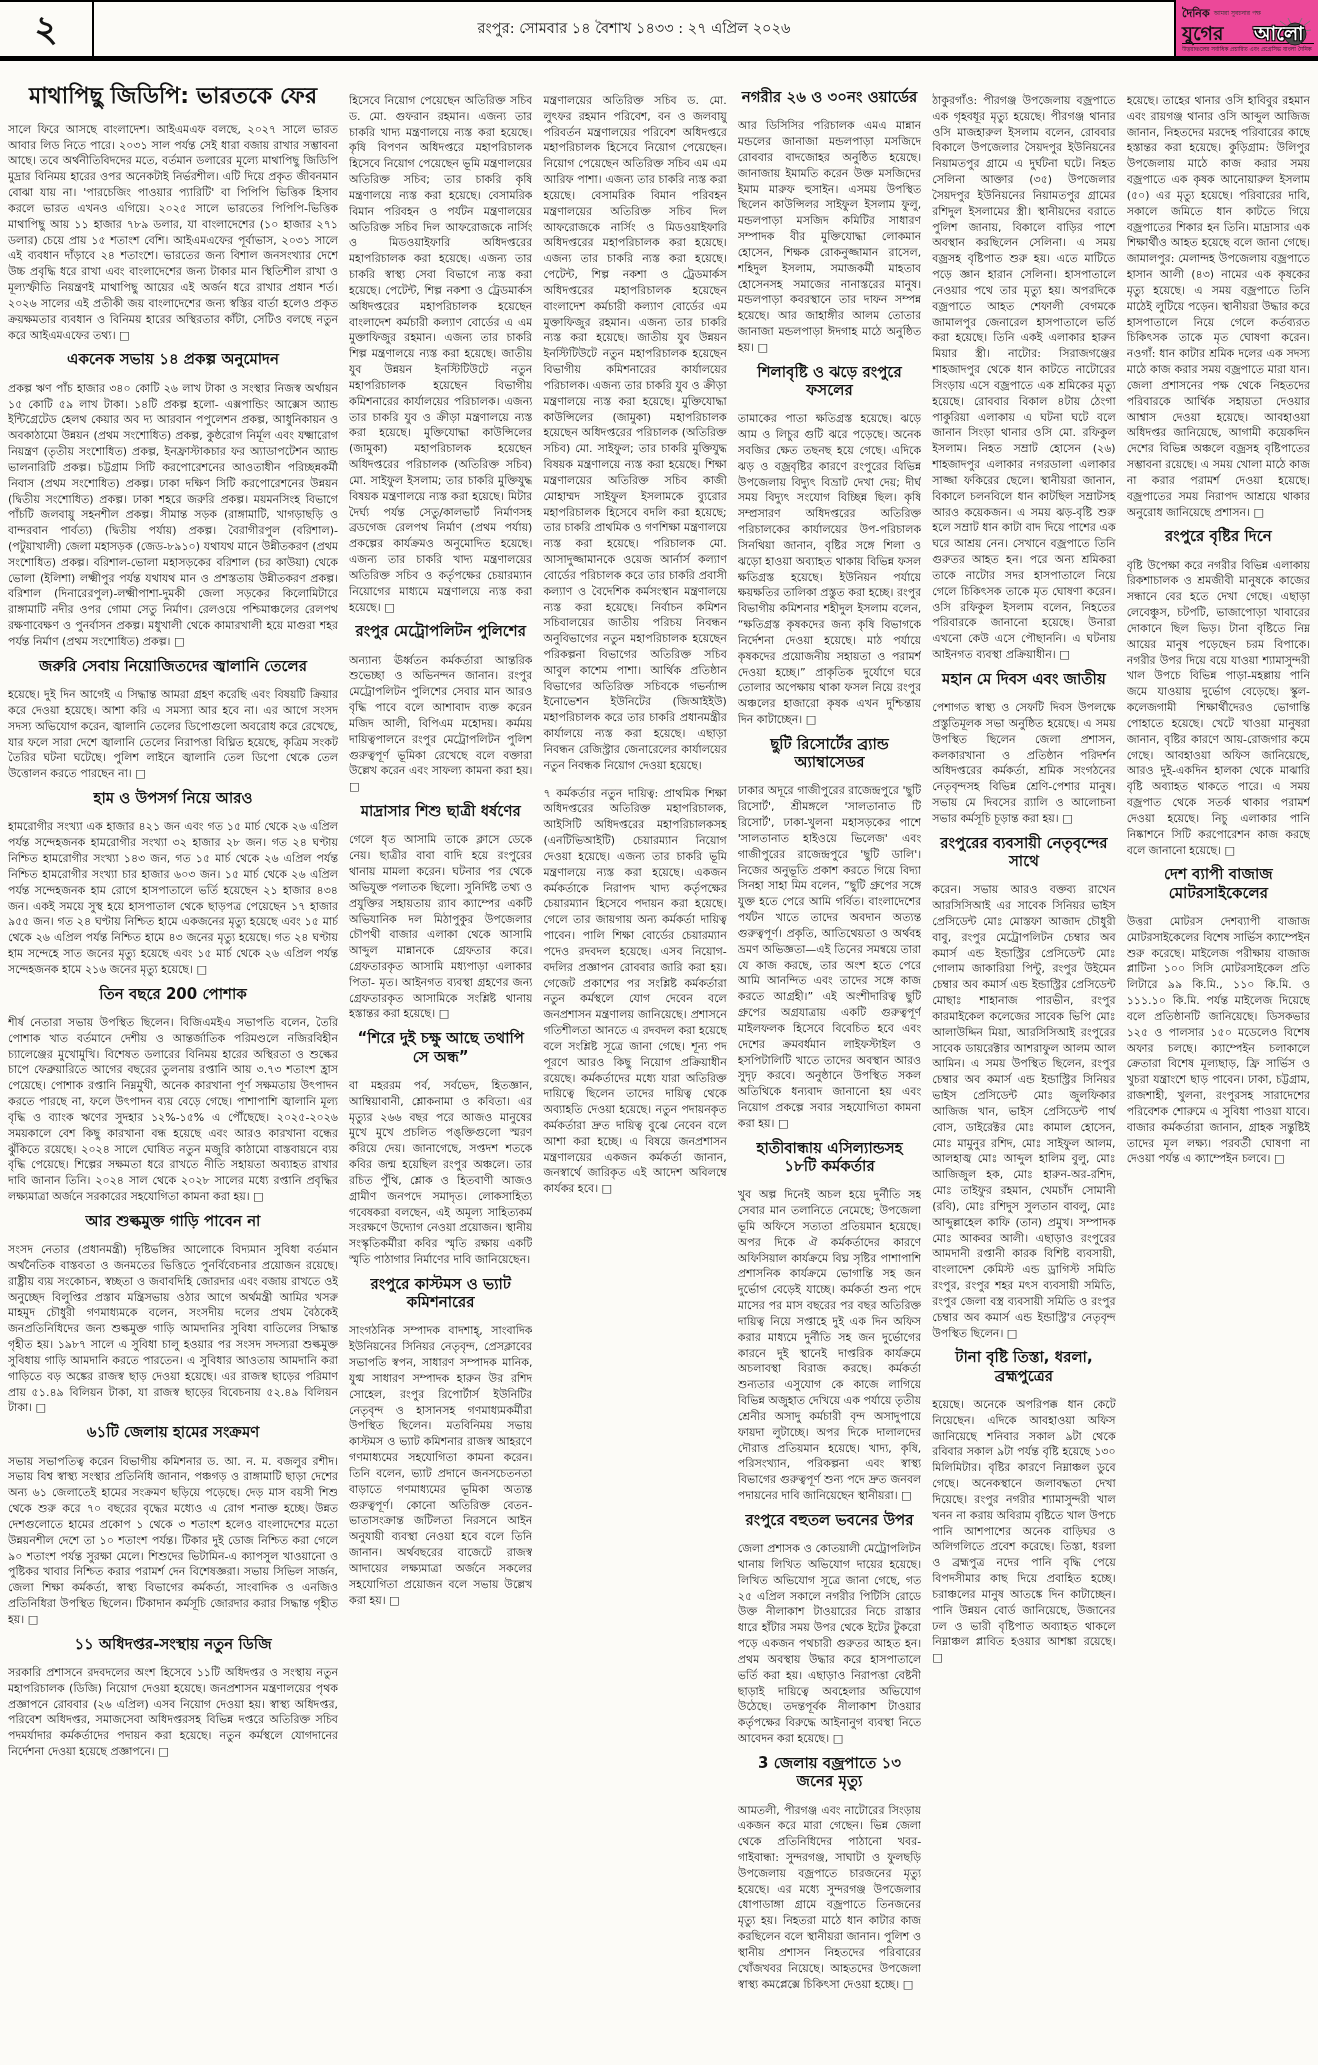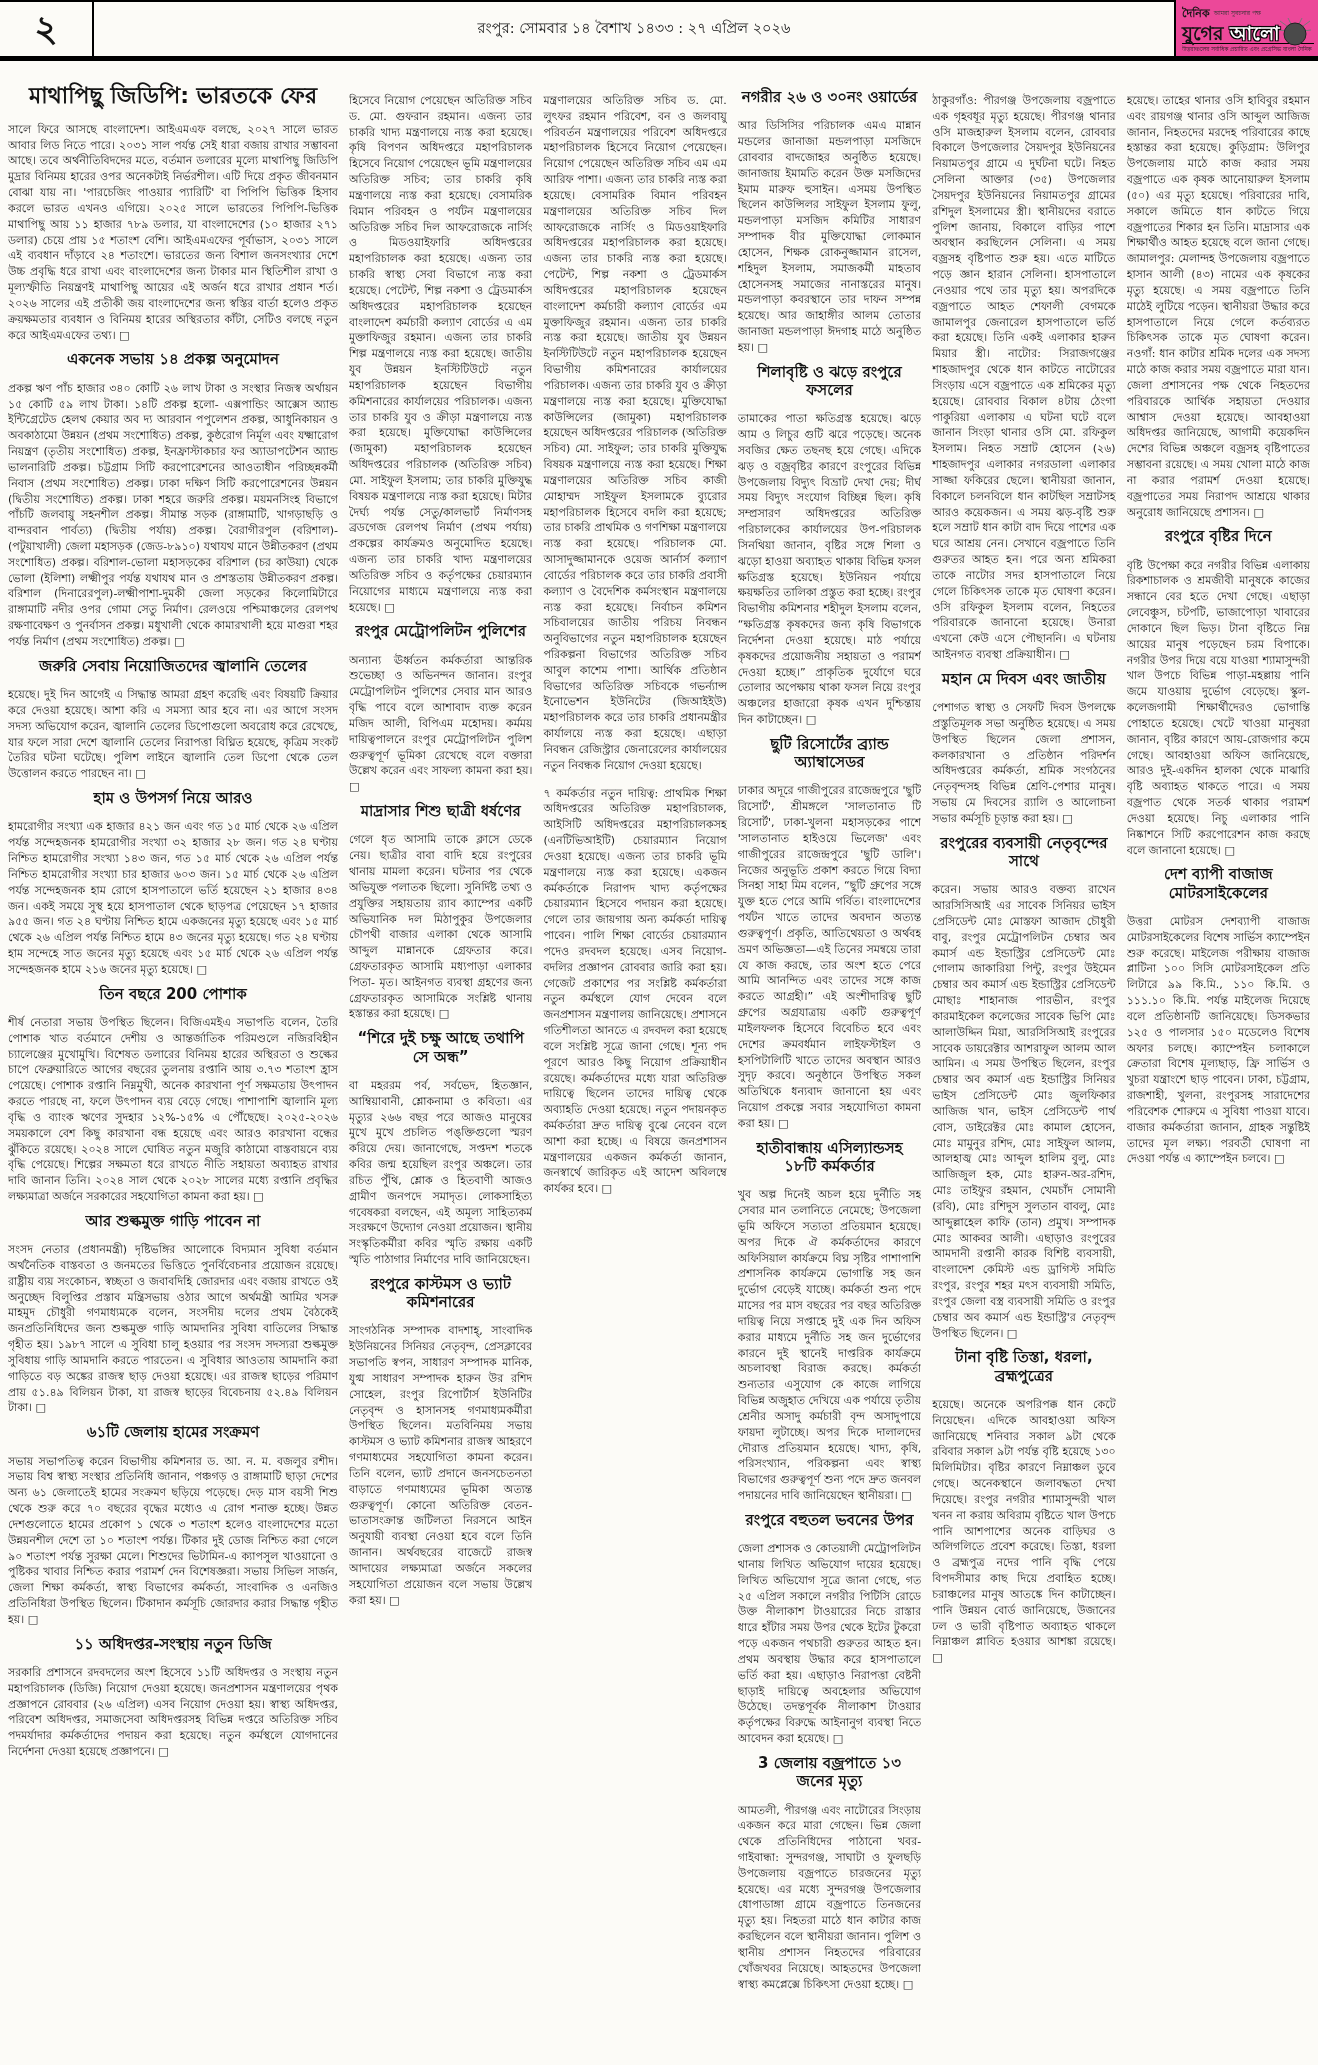--- a/index.html
+++ b/index.html
@@ -19,21 +19,21 @@
   .mast{
     width:132px;border-left:2px solid #000;padding:1px 4px 0 6px;position:relative;
     display:flex;flex-direction:column;justify-content:flex-end;background:#ec4899;
   }
   .mast-top{display:flex;align-items:flex-start;gap:4px;}
   .mast-daily{font-size:11px;font-weight:bold;}
   .mast-motto{font-size:6px;margin-top:3px;color:#333;}
   .mast-name{position:relative;font-weight:bold;font-size:19px;line-height:1;white-space:nowrap;}
   .mast-sun{position:absolute;right:2px;top:-7px;z-index:0;}
   .mast-part1{position:relative;z-index:1;}
-  .mast-part2{position:relative;z-index:1;color:#fff;text-shadow:0 0 2px #000,1px 1px 0 #000,-1px -1px 0 #000,1px -1px 0 #000,-1px 1px 0 #000;}
+  .mast-part2{position:relative;z-index:1;color:#fff;text-shadow:0 0 2px #000,1px 1px 0 #000,-1px -1px 0 #000,1px -1px 0 #000,-1px 1px 0 #000;margin-left:24px;}
   .mast-tagline{font-size:5.6px;border-top:1px solid #000;padding:1px 0 2px;color:#222;white-space:nowrap;overflow:hidden;}
   
   .columns{display:flex;gap:11px;padding:20px 8px 0 8px;height:1998px;}
   .col{flex:1 1 0;overflow:hidden;min-width:0;}
   .col.wide{flex:0 0 330px;}
   .article{margin-bottom:3px;}
   .headline{
     font-size:15px;line-height:1.22;font-weight:bold;text-align:center;
     margin:7px 2px 3px 2px;
   }

